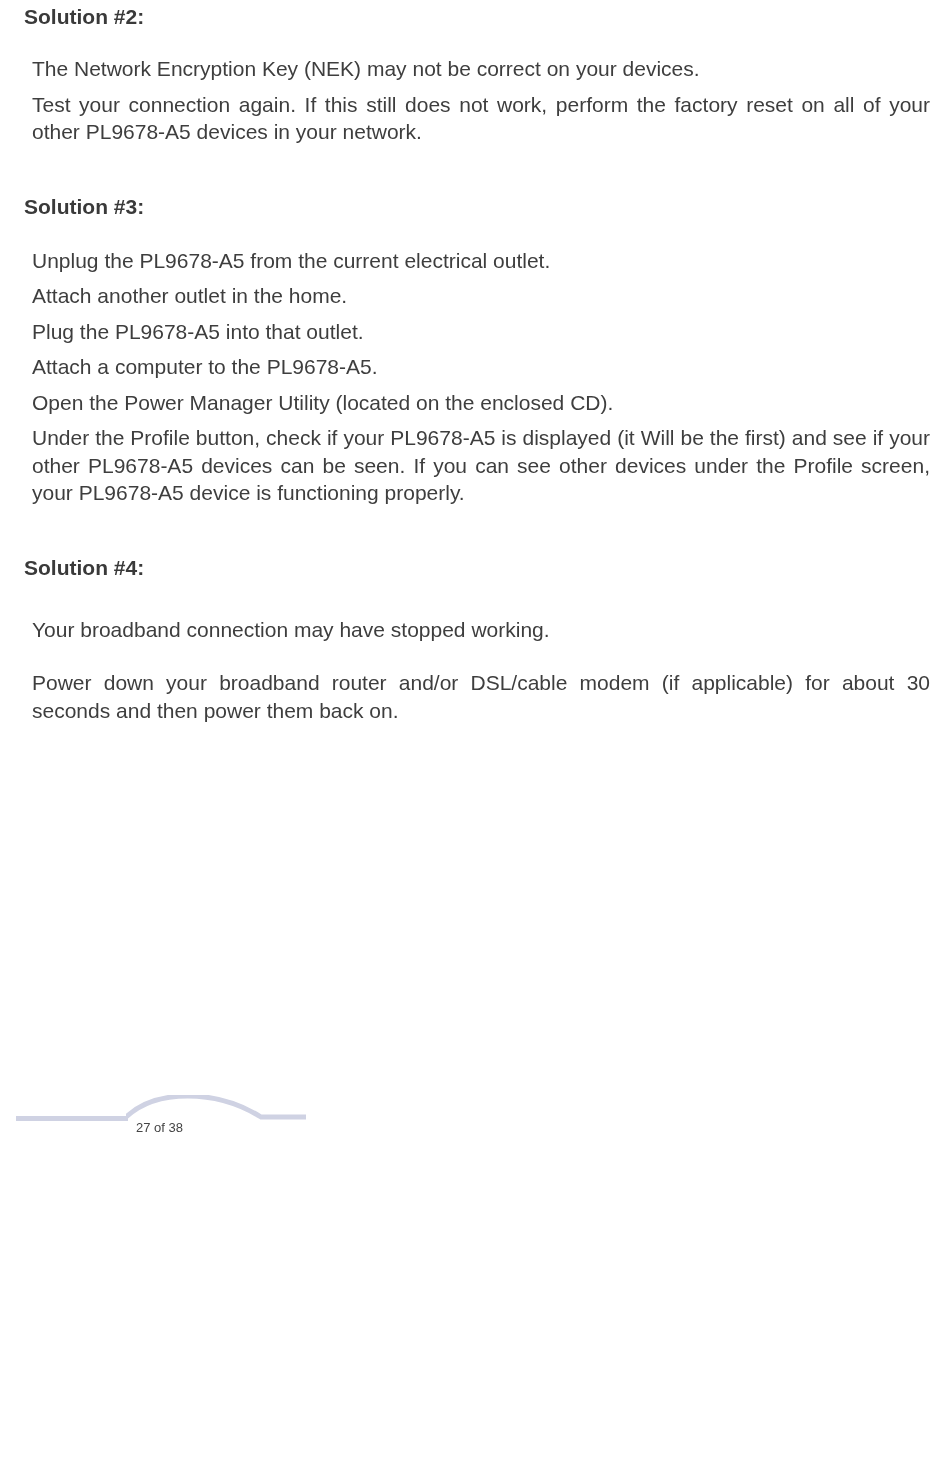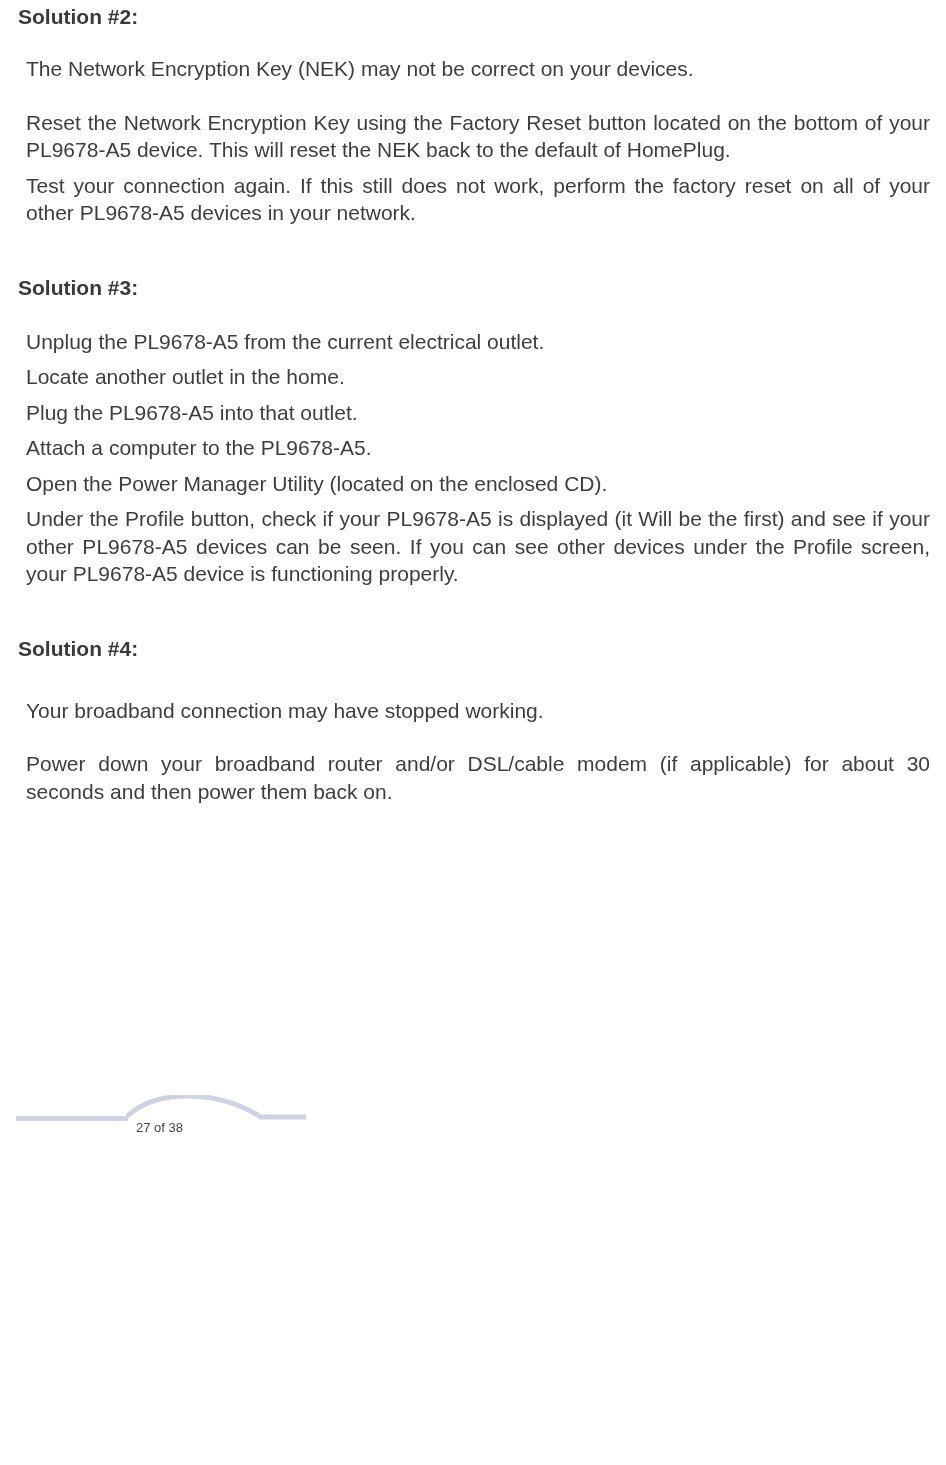--- a/index.html
+++ b/index.html
@@ -9,21 +9,21 @@
     height: 1465px;
     background: #fff;
     font-family: Verdana, Tahoma, Geneva, sans-serif;
     color: #3e3e3e;
   }
   .page {
     position: relative;
     box-sizing: border-box;
     width: 946px;
     height: 1137px;
-    padding: 0 8px 0 18px;
+    padding: 0 8px 0 24px;
   }
   .heading {
     font-weight: bold;
     font-size: 21px;
     line-height: 29px;
     color: #3a3a3a;
     margin: 0;
   }
   .para {
     font-size: 21px;
@@ -75,28 +75,27 @@
     font-family: Arial, Helvetica, sans-serif;
   }
 </style>
 </head>
 <body>
 
 <div class="page">
 
   <p class="heading sp-top-1">Solution #2:</p>
   <p class="para sp-top-16">The Network Encryption Key (NEK) may not be correct on your devices.</p>
-  <p class="para justify sp-top-18">Reset the Network Encryption Key using the Factory Reset button located on the bottom of your PL9678-A5 device. This will reset the NEK back to the default of HomePlug.</p>
   <p class="para justify">Test your connection again. If this still does not work, perform the factory reset on all of your other PL9678-A5 devices in your network.</p>
 
   <p class="heading sp-top-38">Solution #3:</p>
 
   <div class="sp-top-18">
     <p class="para">Unplug the PL9678-A5 from the current electrical outlet.</p>
-    <p class="para">Locate another outlet in the home.</p>
+    <p class="para">Attach another outlet in the home.</p>
     <p class="para">Plug the PL9678-A5 into that outlet.</p>
     <p class="para">Attach a computer to the PL9678-A5.</p>
     <p class="para">Open the Power Manager Utility (located on the enclosed CD).</p>
     <p class="para justify">Under the Profile button, check if your PL9678-A5 is displayed (it Will be the first) and see if your other PL9678-A5 devices can be seen. If you can see other devices under the Profile screen, your PL9678-A5 device is functioning properly.</p>
   </div>
 
   <p class="heading sp-top-38">Solution #4:</p>
   <p class="para sp-top-26">Your broadband connection may have stopped working.</p>
   <p class="para justify sp-top-18">Power down your broadband router and/or DSL/cable modem (if applicable) for about 30 seconds and then power them back on.</p>
 

